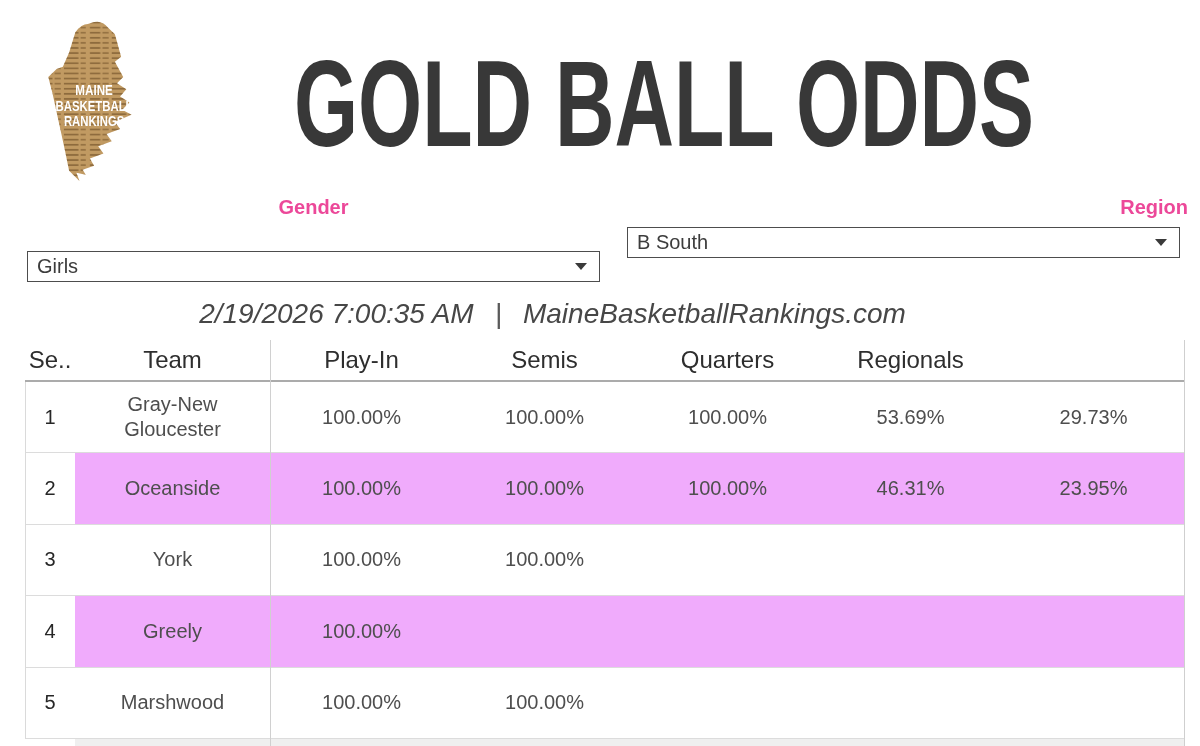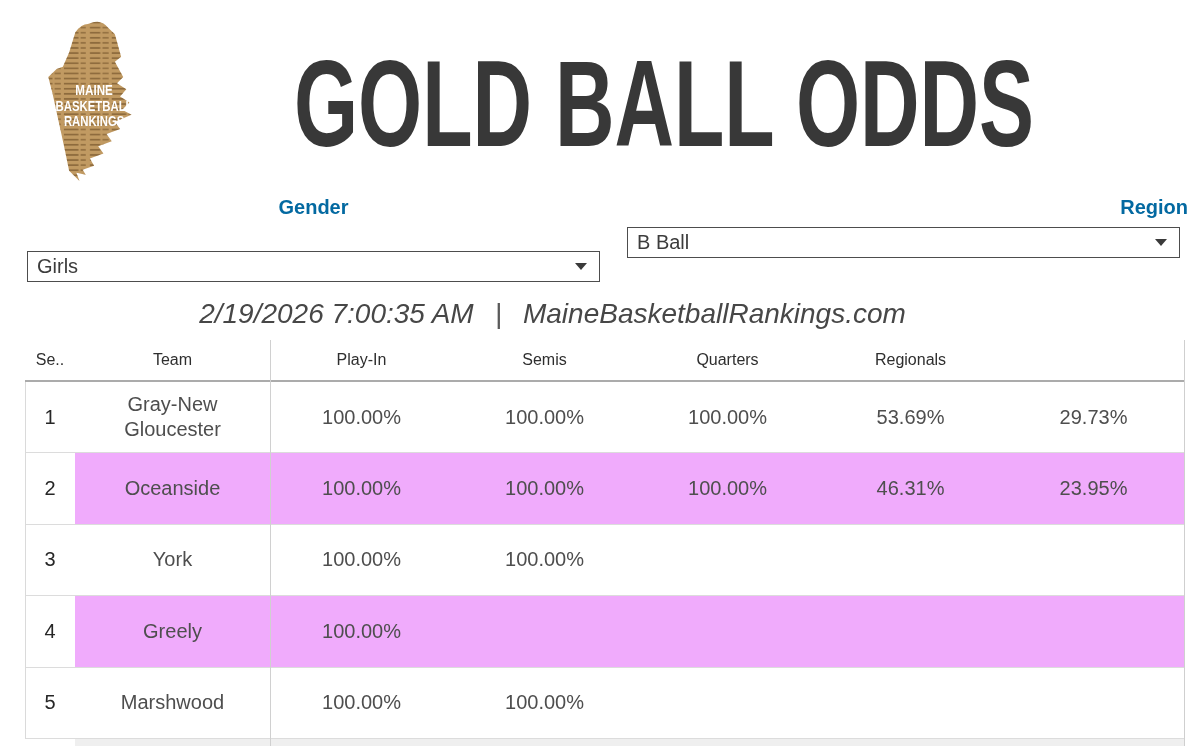--- a/index.html
+++ b/index.html
@@ -9,21 +9,21 @@
 
   
   #logo { left:40px; top:20px; width:104px; height:163px; }
 
   
   #title-svg { left:280px; top:46px; width:768px; height:108px; }
   #title-svg text { font-family:"Liberation Sans", sans-serif; font-weight:bold; fill:#383838; }
 
   
   .filter-label { top:195px; height:24px; text-align:center; font-size:20px;
-                  font-weight:bold; color:#0369a1; line-height:24px; }
+                  font-weight:bold; color:#ec4899; line-height:24px; }
   #gender-label { left:27px;  width:573px; }
   #region-label { left:635px; width:553px;text-align:right; }
   .dropdown { top:227px; height:31px; background:#ffffff; border:1.5px solid #4d4d4d;
               display:flex; align-items:center; cursor:pointer; }
   #gender-dropdown { left:27px;  width:573px;margin-top:24px; }
   #region-dropdown { left:627px; width:553px; }
   .dropdown .value { padding-left:9px; font-size:20px; color:#3c3c3c; flex:1;
                      white-space:nowrap; overflow:hidden; }
   .dropdown .arrow { width:0; height:0; margin-right:12px;
                      border-left:6px solid transparent; border-right:6px solid transparent;
@@ -33,21 +33,21 @@
   #meta-line { left:0; top:298px; width:1105px; text-align:center;
                font-size:28px; font-style:italic; color:#474747; }
   #meta-line .sep { margin:0 21px; color:#5a5a5a; }
 
   
   #odds-table { left:25px; top:340px; width:1160px; height:406px; }
   .tr { display:grid; grid-template-columns:50px 195px repeat(5,183px); }
   .tr.head { height:42px; border-bottom:2px solid #ababab; }
   .tr.body { height:71.4px; }
   .cell { display:flex; align-items:center; justify-content:center; text-align:center; }
-  .head .cell { font-size:16px; color:#2e2e2e; font-weight:500; }
+  .head .cell { font-size:24px; color:#2e2e2e; font-weight:500; }
   .body .cell { border-bottom:1px solid #dcdcdc; font-size:20px; color:#4e4e4e; }
   .body .seed  { color:#262626; }
   .body .team span { display:block; max-width:172px; margin:0 auto; line-height:1.25; }
   .body.striped .stripe-bg { background:#f0abfc; }
   .vline  { position:absolute; top:0; left:245px; width:1px; height:406px; background:#d0d0d0; }
   .rline  { position:absolute; top:0; left:1158.5px; width:1.5px; height:406px; background:#cfcfcf; }
   .lline  { position:absolute; top:42px; left:0; width:1px; height:357px; background:#dadada; }
   .row-sliver { display:flex; height:7px; }
   .row-sliver .s-seed { width:50px; background:#ffffff; }
   .row-sliver .s-rest { width:1110px; background:#efefef; }
@@ -84,21 +84,21 @@
 </svg>
 
 <div id="gender-label" class="abs filter-label">Gender</div>
 <div id="region-label" class="abs filter-label">Region</div>
 
 <div id="gender-dropdown" class="abs dropdown">
   <span class="value">Girls</span>
   <span class="arrow"></span>
 </div>
 <div id="region-dropdown" class="abs dropdown">
-  <span class="value">B Ball</span>
+  <span class="value">B South</span>
   <span class="arrow"></span>
 </div>
 
 <div id="meta-line" class="abs">
   <span>2/19/2026 7:00:35 AM</span><span class="sep">|</span><span>MaineBasketballRankings.com</span>
 </div>
 
 <div id="odds-table" class="abs">
 
   <div class="tr head">

